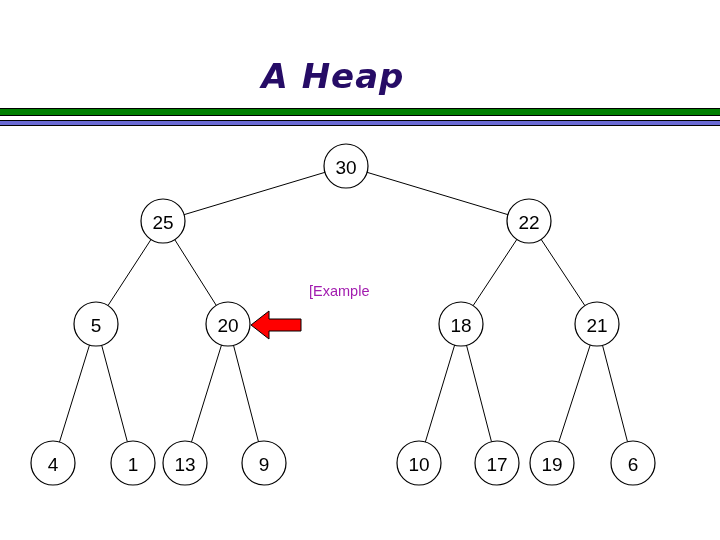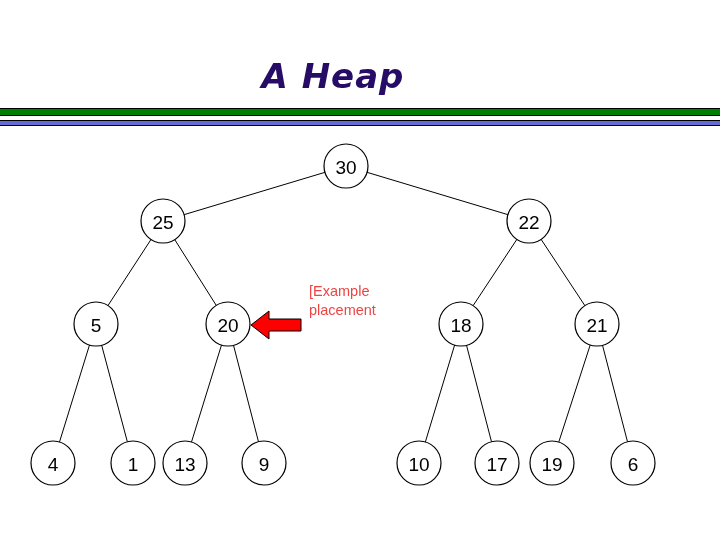--- a/index.html
+++ b/index.html
@@ -88,21 +88,21 @@
 
   
   #annotation {
     position: absolute;
     left: 309px;
     top: 282px;
     width: 96px;
     font-family: "Liberation Sans", sans-serif;
     font-size: 14.5px;
     line-height: 18.5px;
-    color: #ef4444;
+    color: #a21caf;
   }
   #annotation .bold-line {
     font-weight: bold;
     font-size: 13px;
   }
 </style>
 </head>
 <body>
 
 <div id="slide">
@@ -192,16 +192,15 @@
         </g>
       </g>
   </svg>
 
   <svg id="red-arrow" viewBox="0 0 52 34" xmlns="http://www.w3.org/2000/svg">
     <polygon points="1,17 19,3 19,11 51,11 51,23 19,23 19,31" fill="#ff0000" stroke="#000000" stroke-width="1"></polygon>
   </svg>
 
   <div id="annotation">
     <div>[Example</div>
-    <div>placement</div>
   </div>
 
 </div>
 
 </body></html>

